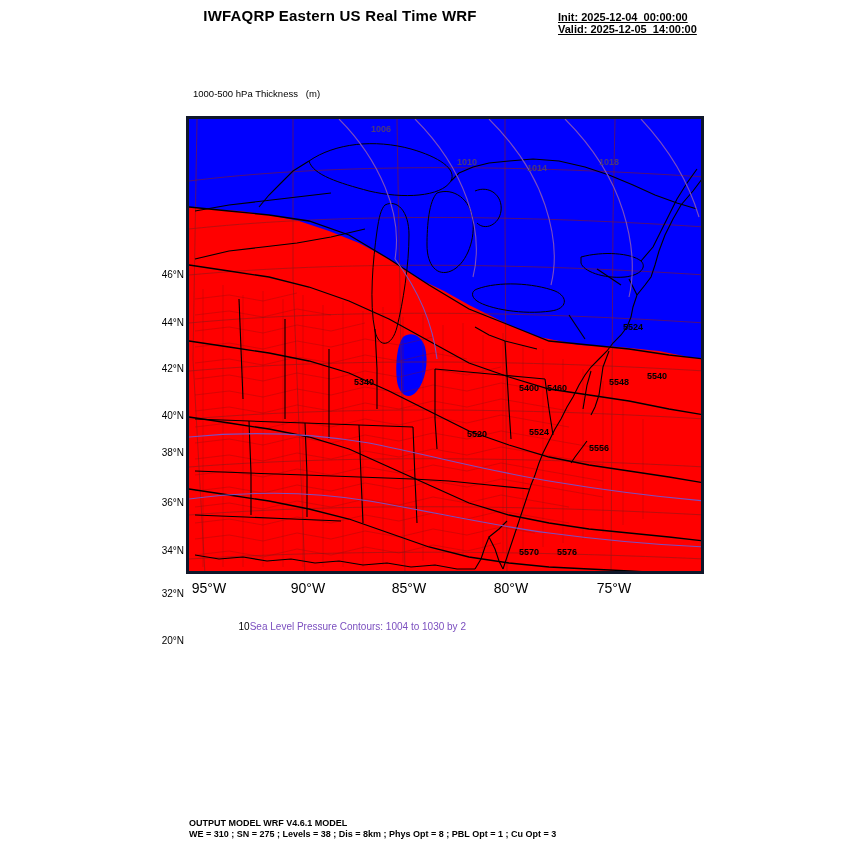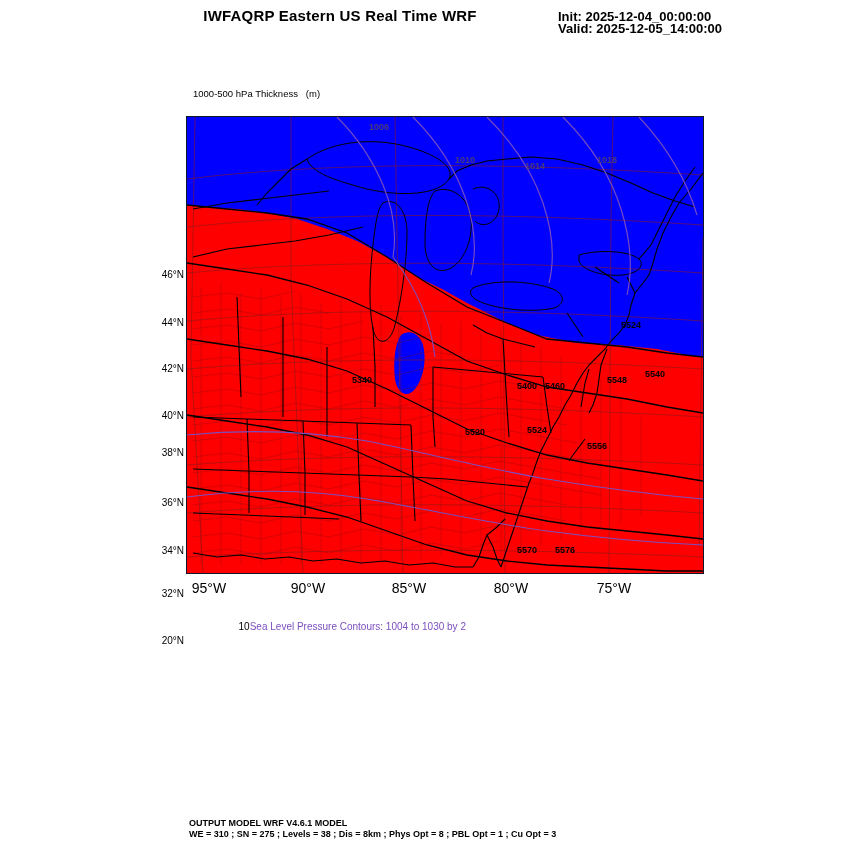--- a/index.html
+++ b/index.html
@@ -20,38 +20,39 @@
   
   #main-title {
     left: 0; top: 7px; width: 680px;
     text-align: center;
     font-size: 15px;
     font-weight: bold;
     letter-spacing: 0.2px;
   }
   #init-block {
     left: 558px; top: 11px;
-    font-size: 13px;
+    font-size: 11px;
     font-weight: bold;
     line-height: 12px;
+    text-decoration: underline;
   }
 
   
   #field-labels {
     left: 193px; top: 63px;
     font-size: 9.5px;
     line-height: 12.5px;
     white-space: pre;
   }
 
   
   #plot-frame {
     left: 186px; top: 116px;
     width: 518px; height: 458px;
-    border: 1px solid #0f172a;
+    border: 3px solid #0f172a;
     box-sizing: border-box;
     overflow: hidden;
     background: #ffffff;
   }
   #plot-frame svg { display: block; }
 
   
   .ytick {
     right: 0;
     width: 48px;

